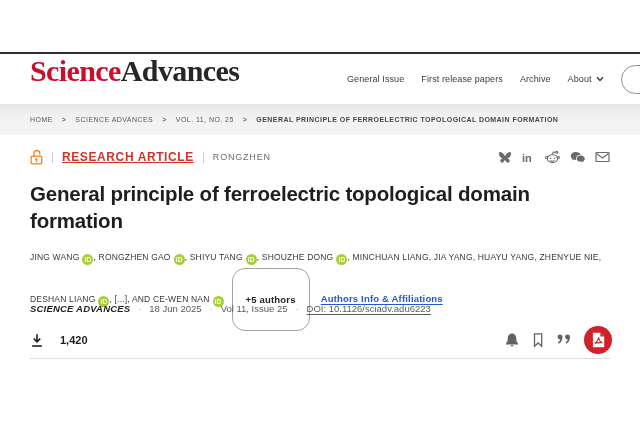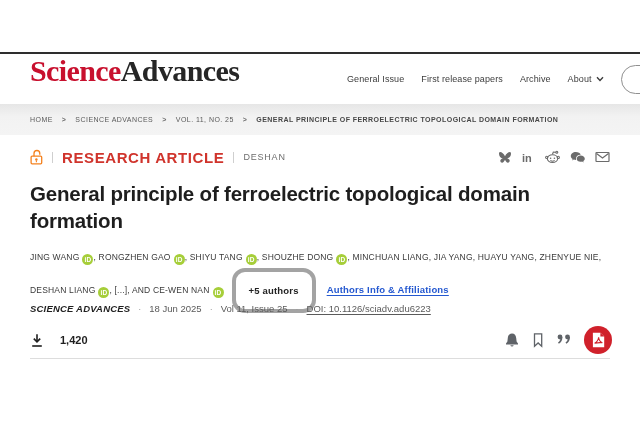--- a/index.html
+++ b/index.html
@@ -21,37 +21,37 @@
   .crumb-bar{position:absolute;top:104px;left:0;width:640px;height:31px;
        background:linear-gradient(180deg,#e6e6e6 0%,#f2f2f2 40%,#f4f4f4 100%);
        display:flex;align-items:center;padding-left:30px;box-sizing:border-box;gap:9px;
        font-size:7px;letter-spacing:0.45px;color:#595959;white-space:nowrap;}
   .crumb{cursor:pointer;}
   .crumb.current{font-weight:700;color:#474747;cursor:default;}
   .crumb-sep{font-size:7px;font-weight:700;color:#6a6a6a;}
   
   .meta-row{position:absolute;top:148px;left:30px;width:580px;height:18px;display:flex;align-items:center;}
   .vline{width:1px;height:11px;background:#cfcfcf;margin:0 9px;}
-  .type-label{color:#d0342c;font-weight:700;font-size:15px;letter-spacing:0.6px;}
+  .type-label{color:#d0342c;font-weight:700;font-size:12px;letter-spacing:0.6px;text-decoration:underline;}
   .cat-label{color:#6d6d6d;font-size:9px;letter-spacing:0.8px;}
   .share{margin-left:auto;display:flex;align-items:center;gap:10px;}
   .share-btn{display:inline-flex;align-items:center;justify-content:center;cursor:pointer;height:14px;}
   
   .title{position:absolute;top:180px;left:30px;width:586px;font-size:20.5px;line-height:27px;
        font-weight:700;color:#1e1e1e;letter-spacing:-0.2px;margin:0;}
   
   .authors{position:absolute;top:247px;left:30px;width:594px;font-size:8.5px;line-height:21px;
        color:#3a3a3a;letter-spacing:0.18px;}
   .author{color:#3a3a3a;text-decoration-color:#9a9a9a;
        text-underline-offset:1.5px;cursor:pointer;}
   .orcid{display:inline-flex;width:11px;height:11px;border-radius:50%;background:#a6ce39;color:#fff;
        font-size:6.5px;font-weight:700;align-items:center;justify-content:center;
        vertical-align:-2px;margin-left:3px;cursor:pointer;font-style:normal;}
-  .more-pill{display:inline-flex;align-items:center;border:4px solid #a3a3a3;border-radius:13px;
-       padding:8px 13px;font-size:9.5px;font-weight:700;color:#222;margin:0 11px 0 8px;
+  .more-pill{display:inline-flex;align-items:center;border:1px solid #a3a3a3;border-radius:13px;
+       padding:20px 13px;font-size:9.5px;font-weight:700;color:#222;margin:0 11px 0 8px;
        vertical-align:middle;background:#fff;cursor:pointer;white-space:nowrap;}
   .affil-link{color:#2458d0;font-weight:700;font-size:9.5px;text-decoration:underline;
        text-underline-offset:2px;cursor:pointer;white-space:nowrap;text-align:right;}
   
   .pub-meta{position:absolute;top:303px;left:30px;display:flex;align-items:center;gap:8px;
        font-size:9.5px;color:#5a5a5a;white-space:nowrap;}
   .journal{font-weight:700;font-style:italic;color:#1f1f1f;letter-spacing:0.2px;}
   .dot{color:#9a9a9a;font-size:9px;}
   .doi-link{color:#5a5a5a;text-decoration:underline;text-underline-offset:2px;cursor:pointer;}
   
@@ -98,21 +98,21 @@
         <svg width="13" height="16" viewBox="0 0 13 16" fill="none" stroke="#f4811f" stroke-width="1.3">
           <path d="M4 7.2V4.4a2.9 2.9 0 0 1 5.8 0v1.3"></path>
           <rect x="1.1" y="7.2" width="10.6" height="7.6" rx="1"></rect>
           <circle cx="6.4" cy="10.5" r="1.2" fill="#f4811f" stroke="none"></circle>
           <path d="M6.4 11.5v1.7" stroke-width="1.1"></path>
         </svg>
       </span>
     <span class="vline"></span>
     <span class="type-label">RESEARCH ARTICLE</span>
     <span class="vline"></span>
-    <span class="cat-label">DESHAN</span>
+    <span class="cat-label">RONGZHEN</span>
     <span class="share" id="share">
         <span class="share-btn">
           <svg width="14" height="13" viewBox="0 0 14 13">
             <path fill="#6b6b6b" d="M7 5.2C6 3 3.6 1 2.2 1 1.1 1 1 2 1 2.8c0 2.6 1.7 4.3 3.9 4.7-1.5.3-2.6 1-2.6 2.2 0 1.1.9 2 1.8 2 1.2 0 2.3-1.5 2.9-3 .6 1.5 1.7 3 2.9 3 .9 0 1.8-.9 1.8-2 0-1.2-1.1-1.9-2.6-2.2C11.3 7.1 13 5.4 13 2.8 13 2 12.9 1 11.8 1 10.4 1 8 3 7 5.2Z"></path>
           </svg>
         </span>
         <span class="share-btn">
           <svg width="13" height="13" viewBox="0 0 13 13">
             <text x="0" y="11" font-family="Liberation Sans, sans-serif" font-size="11" font-weight="bold" fill="#6b6b6b">in</text>
           </svg>

